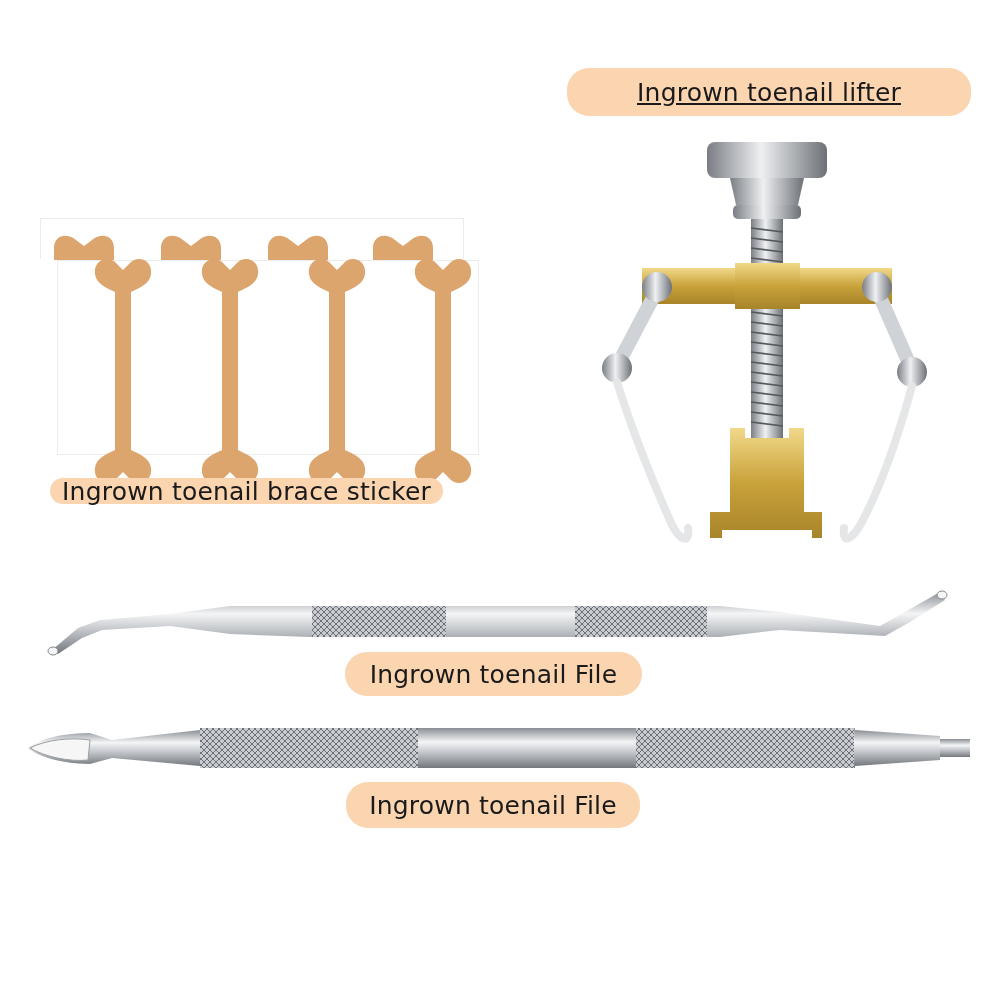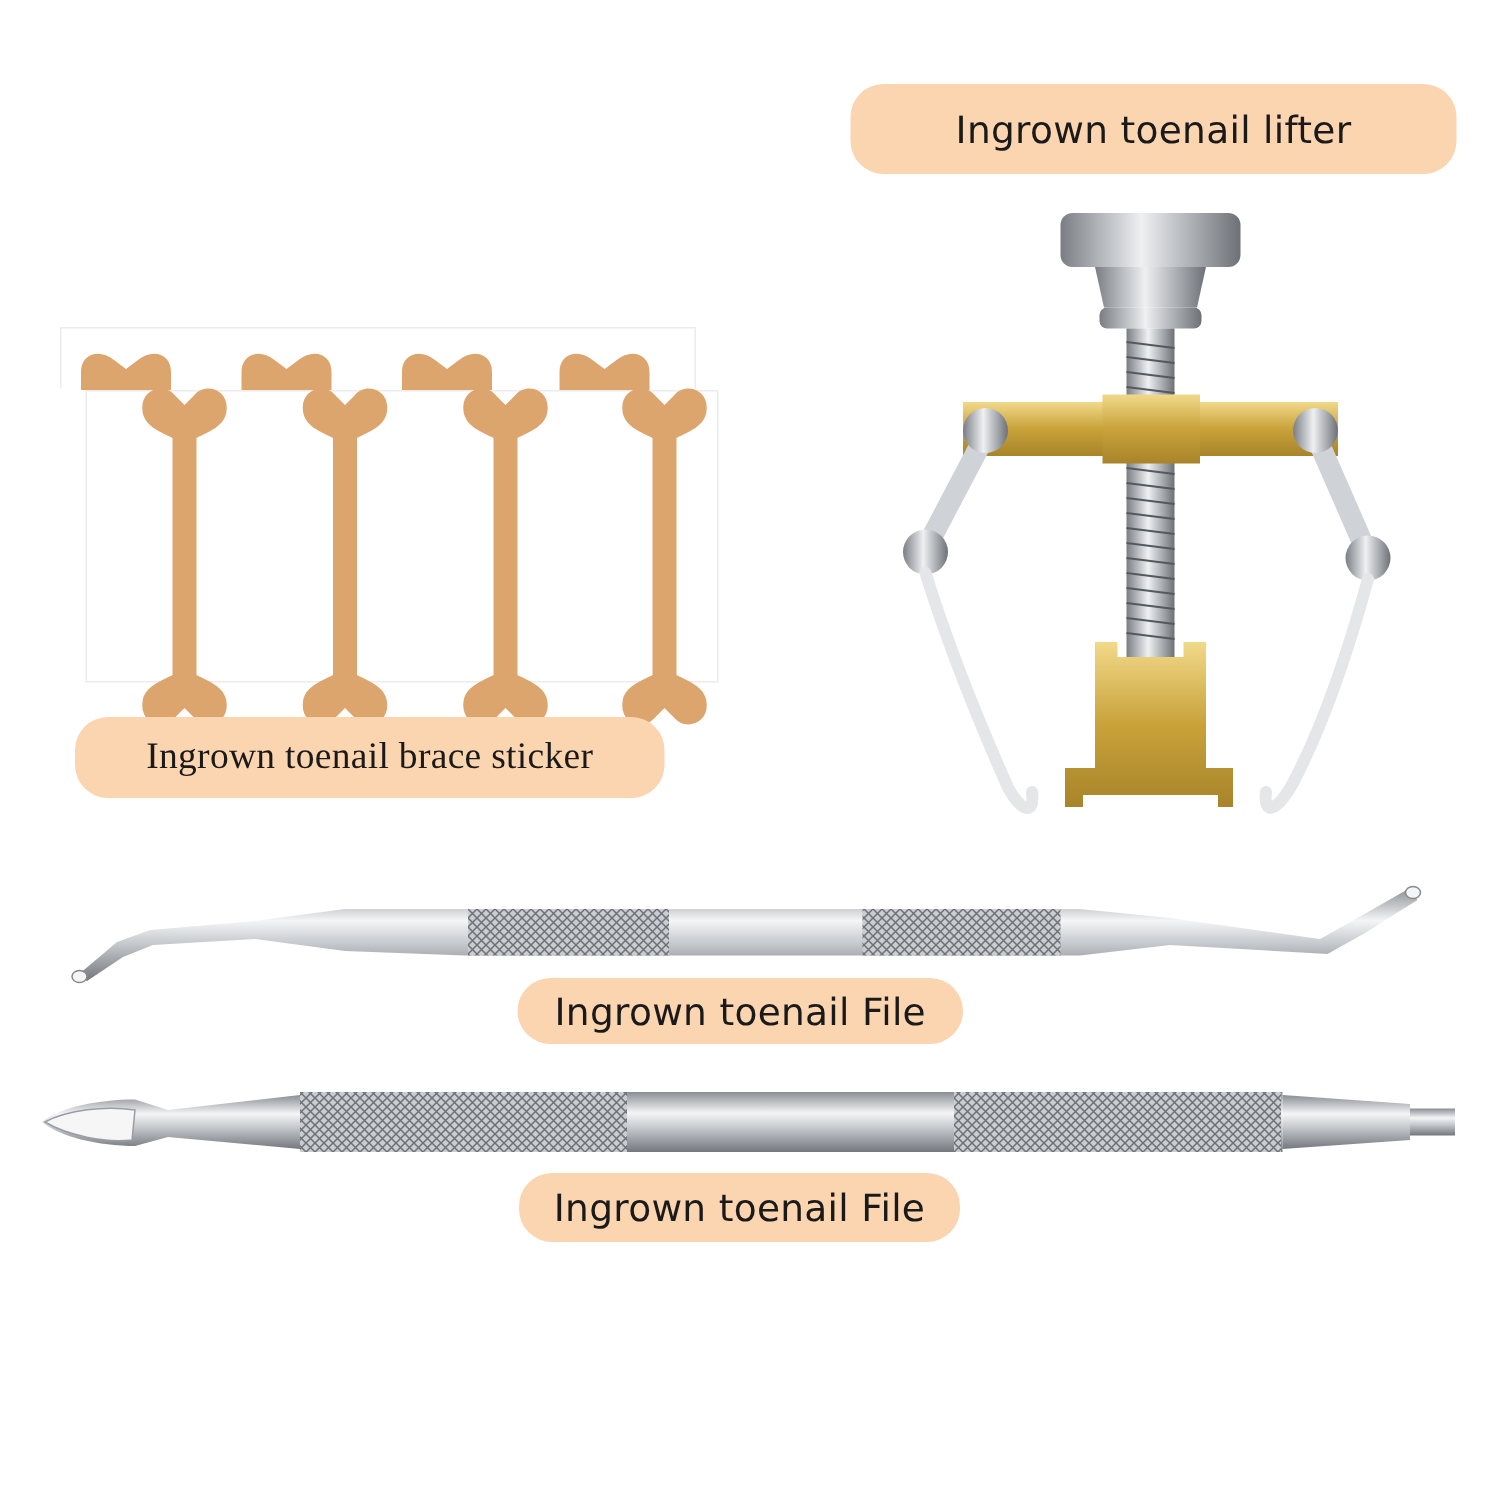--- a/index.html
+++ b/index.html
@@ -123,16 +123,16 @@
 <svg width="1008" height="1007" style="left:0;top:0;" viewBox="0 0 1008 1007">
   <path d="M28,748 C40,738 66,733 90,733 L112,740 L200,730 L200,766 L112,758 L90,764 C66,764 40,758 28,748 Z" fill="url(#rod)"></path>
   <path d="M30,748 C45,740 70,737 90,740 L88,760 C70,762 45,757 30,748 Z" fill="#f6f6f6" stroke="#9a9ea4" stroke-width="1"></path>
   <rect x="200" y="728" width="655" height="40" fill="url(#rod)"></rect>
   <rect x="200" y="728" width="218" height="40" fill="url(#knurl)"></rect>
   <rect x="636" y="728" width="218" height="40" fill="url(#knurl)"></rect>
   <path d="M855,730 L940,736 L940,760 L855,766 Z" fill="url(#rod)"></path>
   <rect x="940" y="739" width="30" height="18" fill="url(#rod)"></rect>
 </svg>
 
-<div class="label-pill" style="left:567px;top:56px;width:404px;height:60px;">Ingrown toenail lifter</div>
-<div class="label-pill" style="left:50px;top:478px;width:393px;height:54px;font-family:Liberation Serif, serif;">Ingrown toenail brace sticker</div>
+<div class="label-pill" style="left:567px;top:68px;width:404px;height:48px;text-decoration:underline;">Ingrown toenail lifter</div>
+<div class="label-pill" style="left:50px;top:478px;width:393px;height:26px;">Ingrown toenail brace sticker</div>
 <div class="label-pill" style="left:345px;top:652px;width:297px;height:44px;">Ingrown toenail File</div>
 <div class="label-pill" style="left:346px;top:782px;width:294px;height:46px;">Ingrown toenail File</div>
 
 </body></html>

